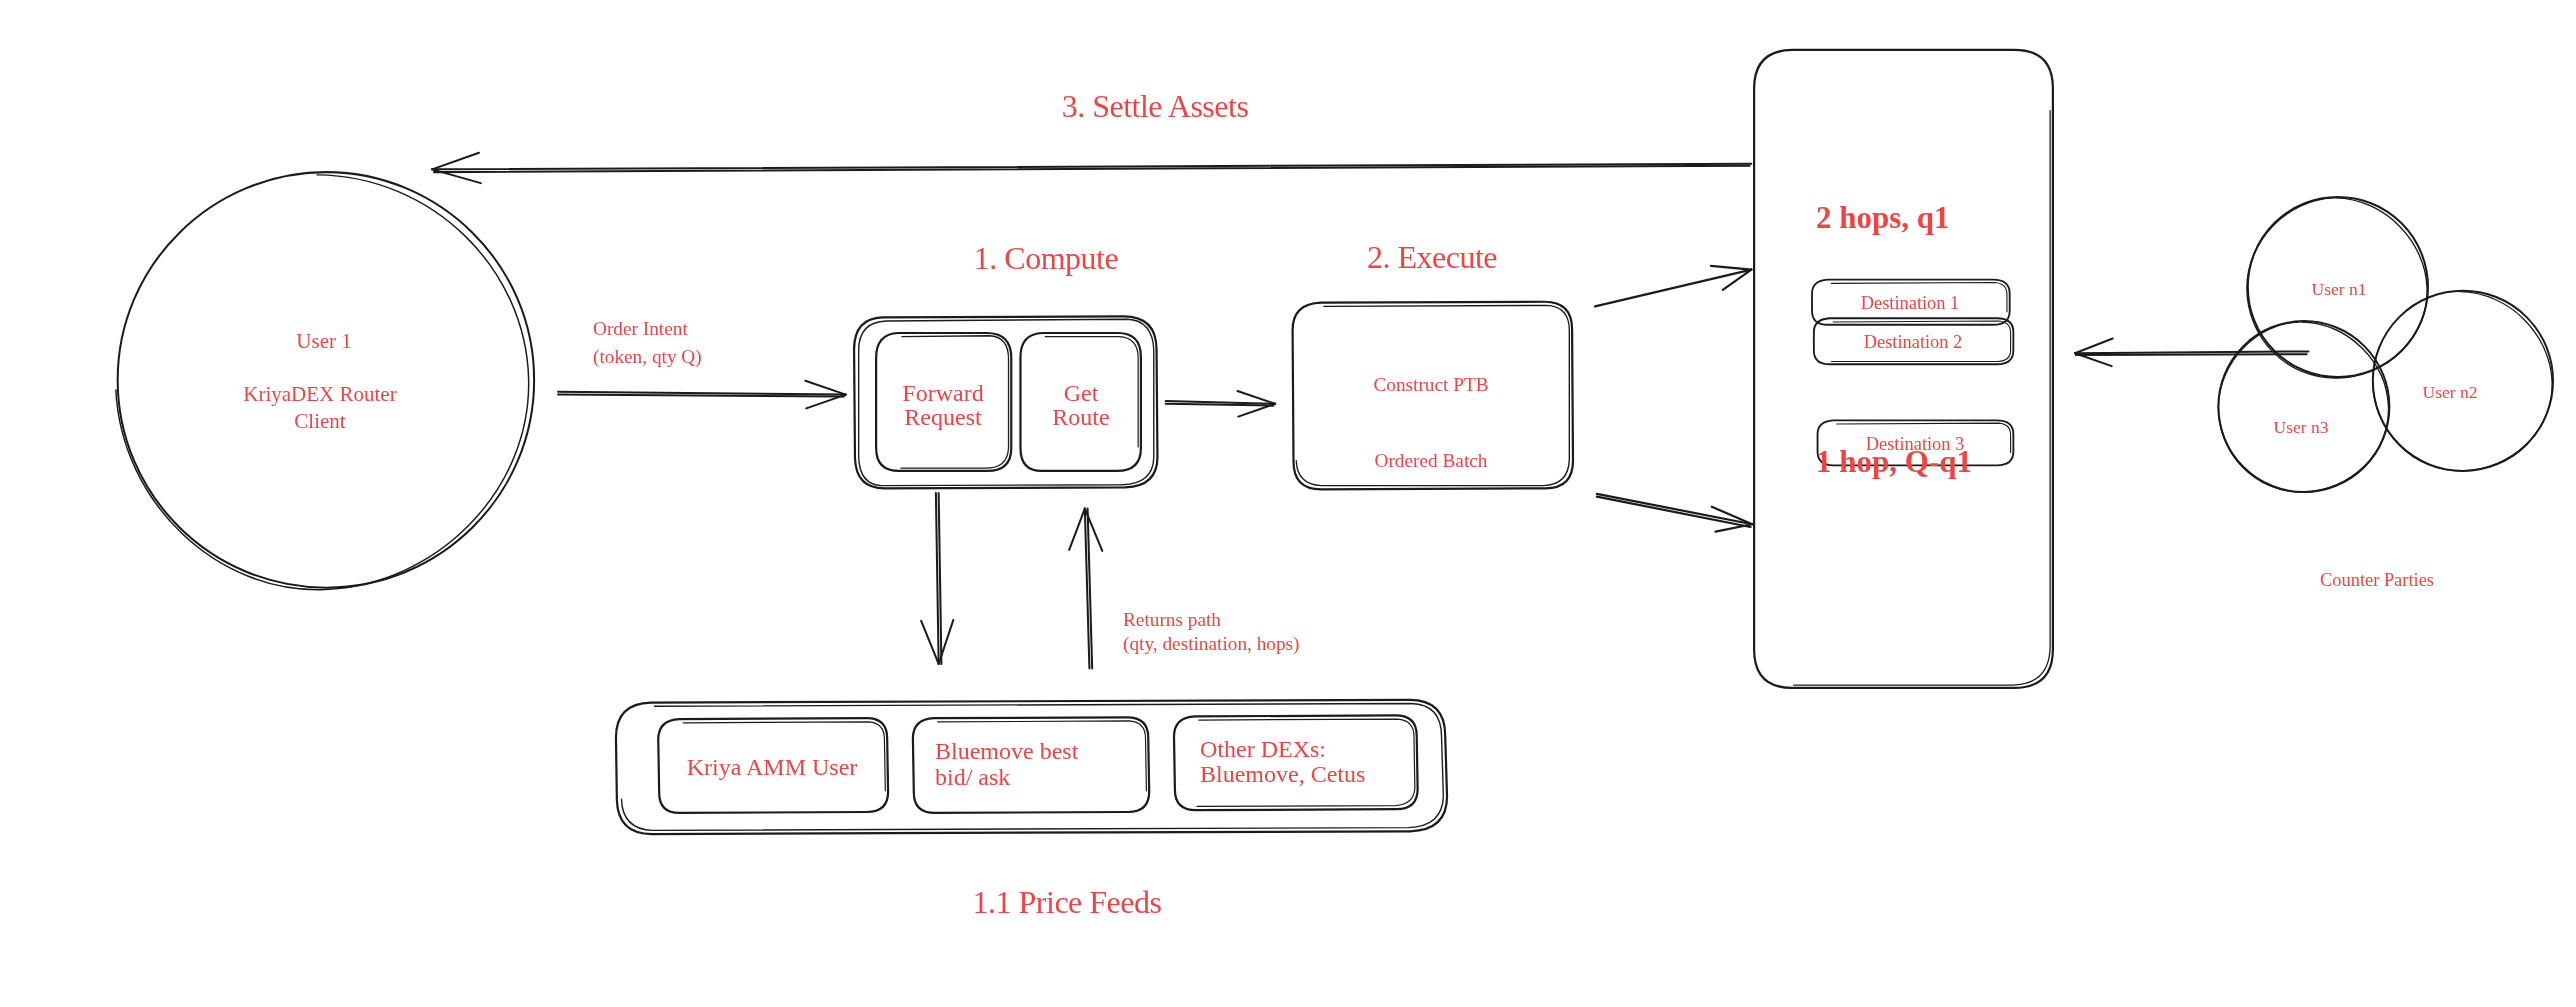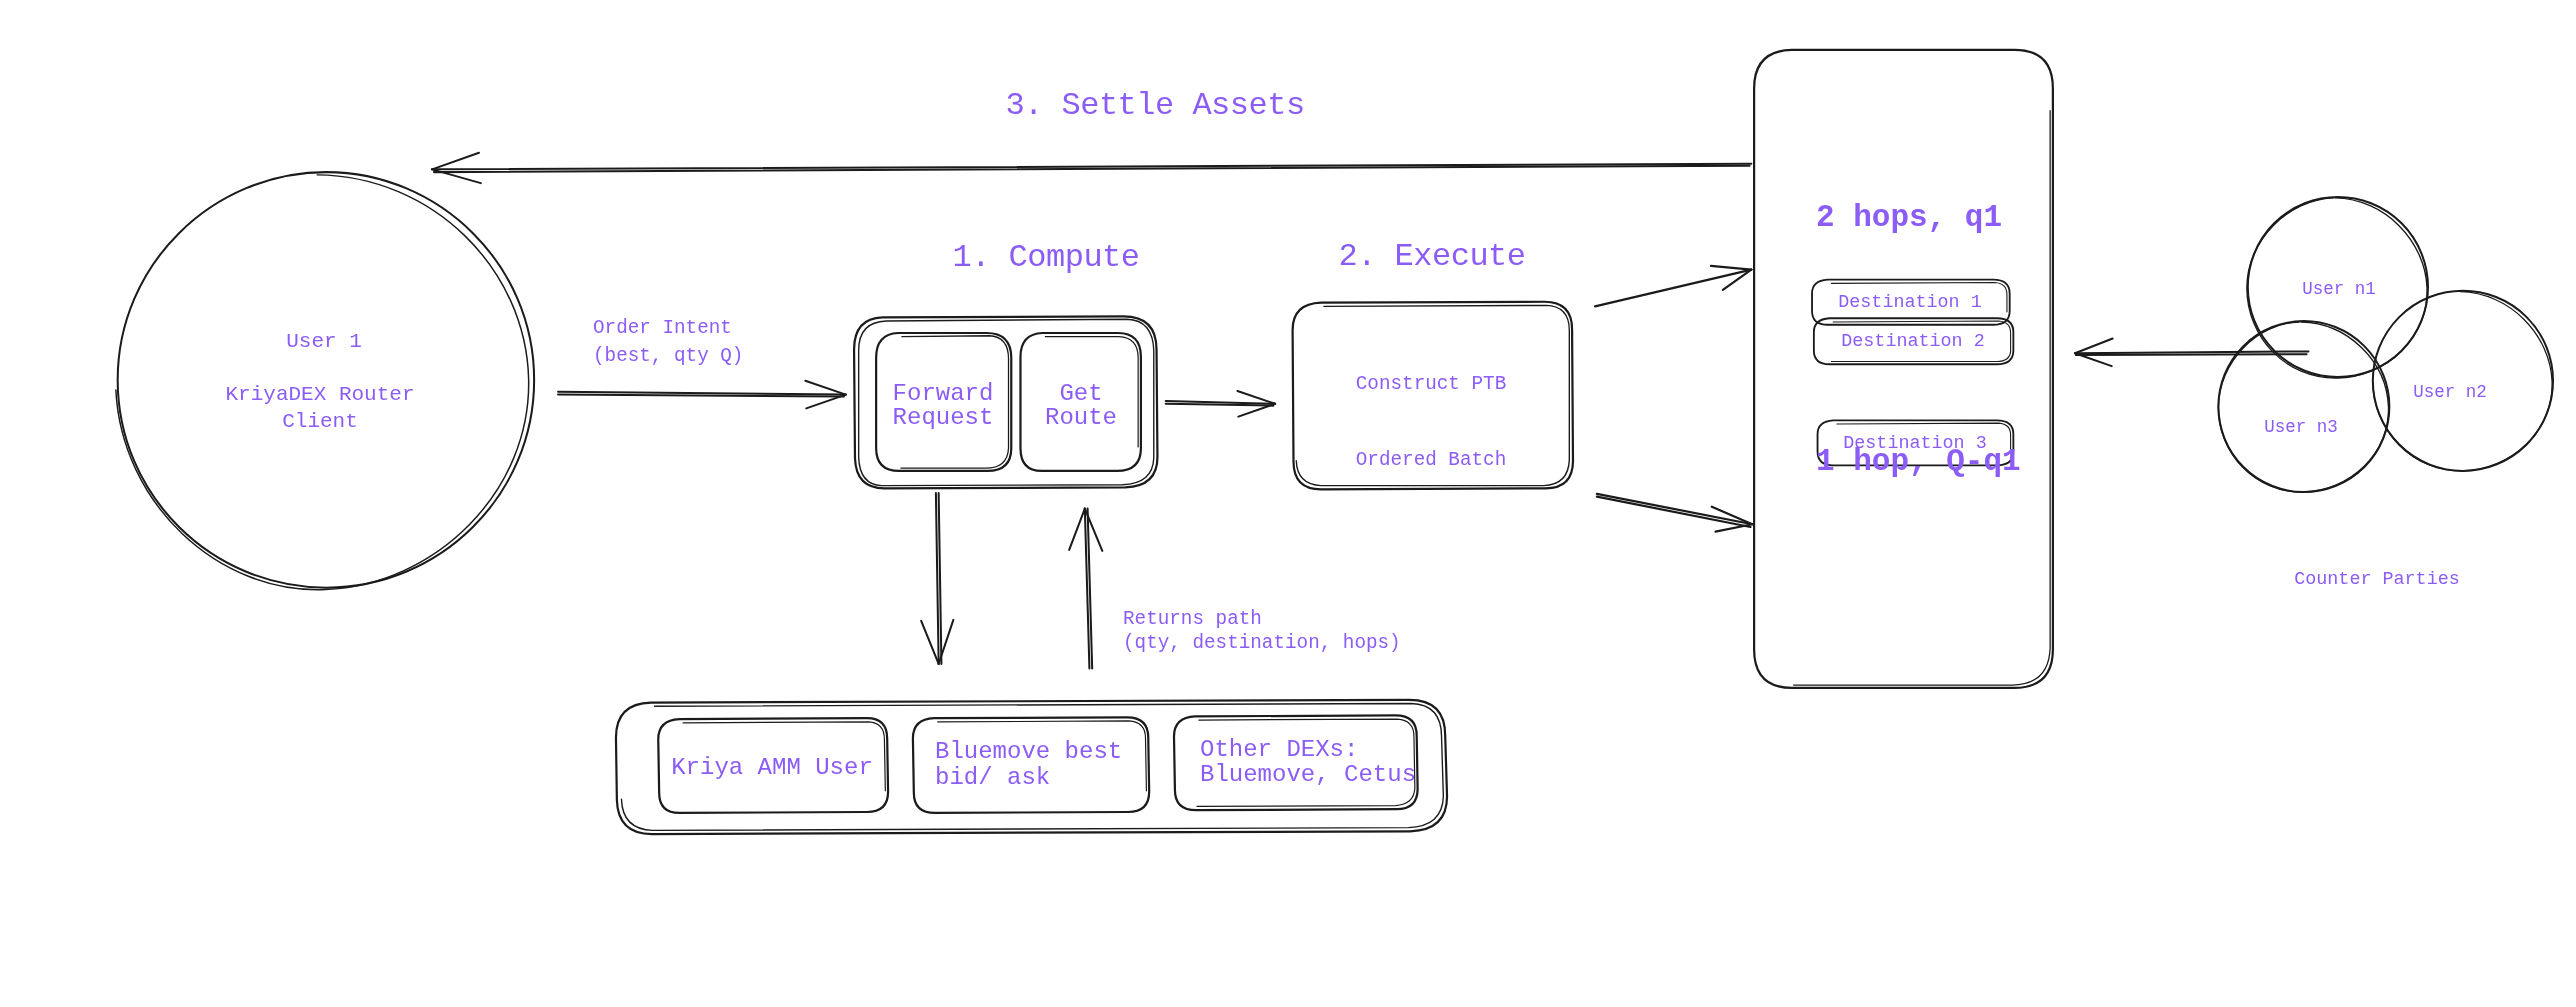--- a/index.html
+++ b/index.html
@@ -1,21 +1,21 @@
 <!DOCTYPE html>
 <html style="font-size:14.7px"><head>
 <meta charset="utf-8">
 <style>
   html,body{margin:0;padding:0;background:#ffffff;}
   body{width:2576px;height:1008px;overflow:hidden;
        font-family:"DejaVu Sans Mono","Liberation Mono",monospace;}
   #stage{position:relative;width:2576px;height:1008px;background:#fff;}
   svg#canvas{position:absolute;left:0;top:0;width:2576px;height:1008px;}
-  .lbl{position:absolute;color:#8b5cf6;white-space:pre;
-       font-family:Liberation Mono, monospace;
+  .lbl{position:absolute;color:#ef4444;white-space:pre;
+       font-family:Liberation Serif, serif;
        line-height:1.32;}
   .ctr{transform:translateX(-50%);text-align:center;}
   .sect-title{font-size:32px;letter-spacing:-0.5px;font-weight:400;}
   .big-hop{font-size:31px;font-weight:700;letter-spacing:0px;}
   .node-txt{font-size:19.3px;}
   .node-txt-sm{font-size:24px;}
   .circ-txt{font-size:21px;}
   .small-circ{font-size:17.5px;}
   .edge-lbl{font-size:19.3px;}
   .dest-txt{font-size:18.4px;}
@@ -226,27 +226,28 @@
 
     </g>
   </svg>
 
   <div class="lbl sect-title ctr" style="left:1155px; top:85px;">3. Settle Assets</div>
 
   <div class="lbl sect-title ctr" style="left:1046px; top:237px;">1. Compute</div>
 
   <div class="lbl sect-title ctr" style="left:1432px; top:236px;">2. Execute</div>
 
+  <div class="lbl sect-title ctr" style="left:1067px; top:881px;">1.1 Price Feeds</div>
 
   <div class="lbl circ-txt ctr" style="left:324px; top:328px;">User 1</div>
   <div class="lbl circ-txt ctr" style="left:320px; top:381px;">KriyaDEX Router</div>
   <div class="lbl circ-txt ctr" style="left:320px; top:408px;">Client</div>
 
   <div class="lbl edge-lbl" style="left:593px; top:316px;">Order Intent</div>
-  <div class="lbl edge-lbl" style="left:593px; top:344px;">(best, qty Q)</div>
+  <div class="lbl edge-lbl" style="left:593px; top:344px;">(token, qty Q)</div>
 
   <div class="lbl node-txt-sm ctr" style="left:943px; top:378px;">Forward</div>
   <div class="lbl node-txt-sm ctr" style="left:943px; top:402px;">Request</div>
 
   <div class="lbl node-txt-sm ctr" style="left:1081px; top:378px;">Get</div>
   <div class="lbl node-txt-sm ctr" style="left:1081px; top:402px;">Route</div>
 
   <div class="lbl node-txt ctr" style="left:1431px; top:372px;">Construct PTB</div>
   <div class="lbl node-txt ctr" style="left:1431px; top:424px;margin-top:24px;">Ordered Batch</div>
 

